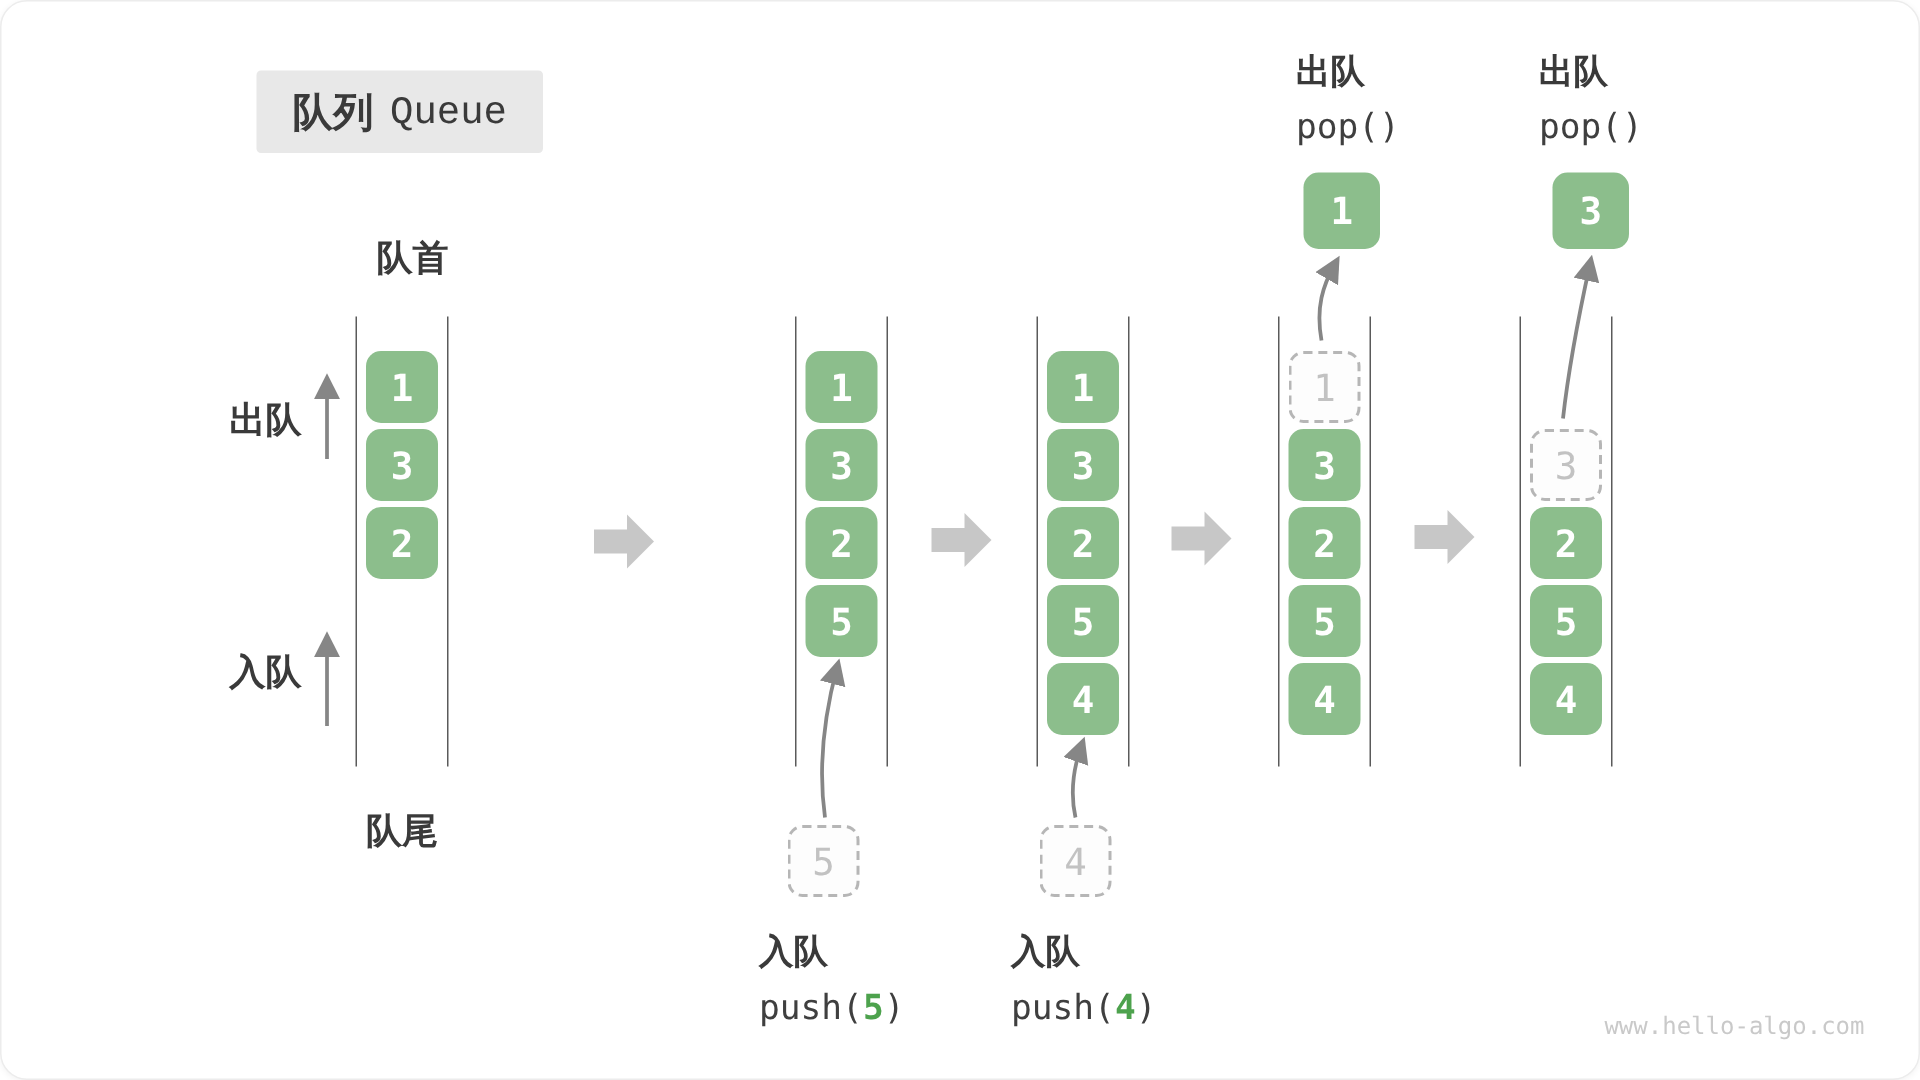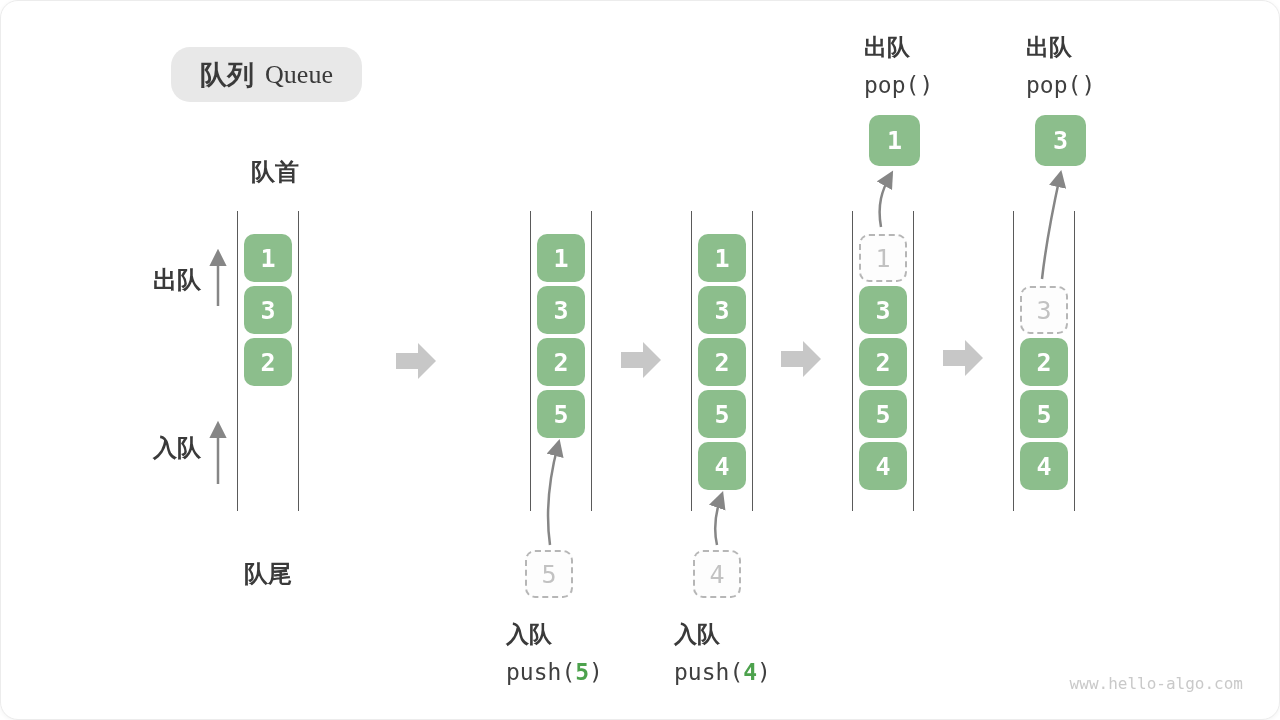--- a/index.html
+++ b/index.html
@@ -5,32 +5,32 @@
   html,body{margin:0;padding:0;background:#fff;}
   .canvas{
     position:relative;width:1280px;height:720px;background:#fff;
     border-radius:18px;border:1px solid #ececec;
     box-shadow:0 1px 4px rgba(0,0,0,.05);
     box-sizing:border-box;overflow:hidden;
     font-family:"Liberation Sans",sans-serif;
   }
   .title-badge{
     position:absolute;left:170px;top:46px;width:191px;height:55px;
-    background:var(--badge-bg,#e8e8e8);border-radius:19px;
+    background:var(--badge-bg,#e8e8e8);border-radius:3px;
     display:flex;align-items:center;justify-content:center;gap:11px;
   }
   .title-zh{font-size:27px;font-weight:bold;color:var(--label-dark,#3a3a3a);}
-  .title-en{font-size:26px;color:var(--label-dark,#3a3a3a);font-family:Liberation Serif, serif;}
+  .title-en{font-size:26px;color:var(--label-dark,#3a3a3a);font-family:Liberation Mono, monospace;}
 
   .front-label,.rear-label{
     position:absolute;left:236px;width:62px;text-align:center;
     font-size:24px;font-weight:bold;color:var(--label-dark,#3a3a3a);
   }
   .front-label{top:155px;text-align:right;}
-  .rear-label{top:557px;}
+  .rear-label{top:537px;}
 
   .side-label{
     position:absolute;left:148px;width:52px;text-align:right;
     font-size:24px;font-weight:bold;color:var(--label-dark,#3a3a3a);
   }
   .side-label.dequeue{top:263px;}
   .side-label.enqueue{top:431px;}
 
   .walls{
     position:absolute;top:210px;height:300px;width:62px;box-sizing:border-box;

